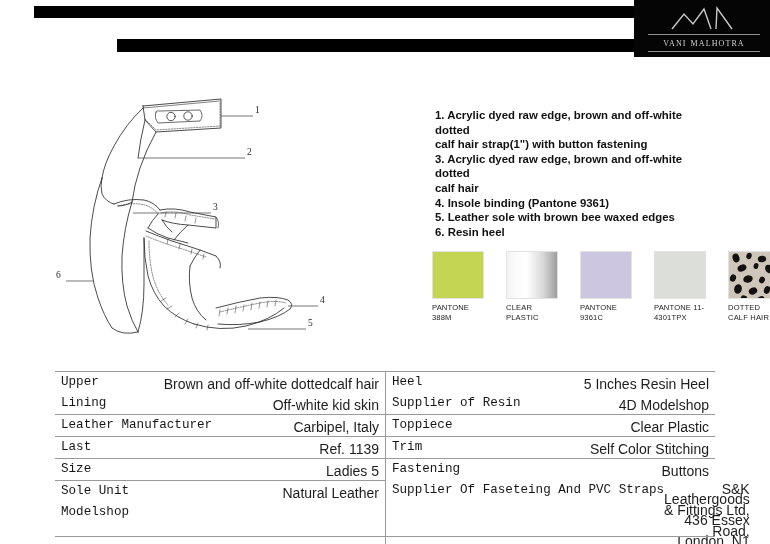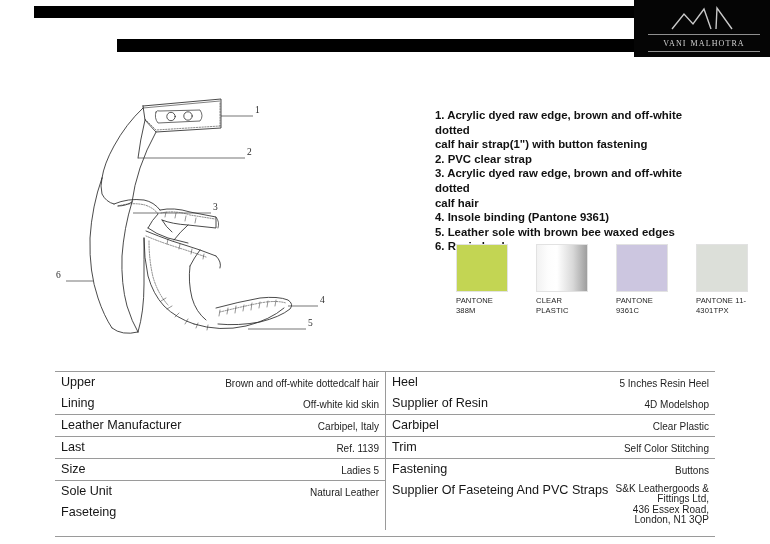--- a/index.html
+++ b/index.html
@@ -84,25 +84,24 @@
     font-size: 11.4px;
     line-height: 14.6px;
     color: #111;
     font-weight: 600;
   }
   #spec-list .spec-line { margin: 0; }
 
   
   #swatches {
     position: absolute;
-    left: 432px; top: 244px;
+    left: 432px; top: 251px;
     width: 290px;
     display: flex;
-    gap: 28px;
-    margin-left: 24px;
+    gap: 22px;
   }
   .swatch { width: 52px; }
   .swatch-chip {
     width: 52px; height: 48px;
     border: 1px solid #e2e2e2;
     box-sizing: border-box;
   }
   .swatch-label {
     margin-top: 4px;
     font-size: 7.6px;
@@ -132,23 +131,24 @@
     padding: 2px 6px 2px 6px;
     min-height: 21px;
     box-sizing: border-box;
   }
   .t-row.rule { border-top: 1px solid #9a9a9a; }
   .t-label {
     font-size: 12.6px;
     line-height: 17px;
     color: #161616;
     white-space: nowrap;
+    font-family: Liberation Mono, monospace;
   }
   .t-value {
-    font-size: 10px;
+    font-size: 14px;
     line-height: 10.4px;
     color: #1d1d1d;
     text-align: right;
     padding-top: 5px;
     white-space: pre-line;
   }
   .t-row.tall { min-height: 28px; }
   .t-row.tall .t-value { padding-top: 2px; }
   #table-bottom-rule {
     position: absolute;
@@ -269,21 +269,20 @@
     <text x="272" y="217">4</text>
     <text x="260" y="240">5</text>
     <text x="8" y="192">6</text>
   </g>
 </svg>
 </div>
 
 <div id="spec-list">
   <div class="spec-line">1. Acrylic dyed raw edge, brown and off-white dotted</div>
   <div class="spec-line">calf hair strap(1") with button fastening</div>
-  <div class="spec-line">2. PVC clear strap</div>
   <div class="spec-line">3. Acrylic dyed raw edge, brown and off-white dotted</div>
   <div class="spec-line">calf hair</div>
   <div class="spec-line">4. Insole binding (Pantone 9361)</div>
   <div class="spec-line">5. Leather sole with brown bee waxed edges</div>
   <div class="spec-line">6. Resin heel</div>
 </div>
 
 <div id="swatches">
 
   <div class="swatch">
@@ -362,35 +361,35 @@
     </div>
     <div class="t-row rule">
       <span class="t-label">Size</span>
       <span class="t-value">Ladies 5</span>
     </div>
     <div class="t-row rule">
       <span class="t-label">Sole Unit</span>
       <span class="t-value">Natural Leather</span>
     </div>
     <div class="t-row tall">
-      <span class="t-label">Faseteing</span>
+      <span class="t-label">Modelshop</span>
     </div>
   </div>
 
   <div class="table-col right">
     <div class="t-row">
       <span class="t-label">Heel</span>
       <span class="t-value">5 Inches Resin Heel</span>
     </div>
     <div class="t-row">
       <span class="t-label">Supplier of Resin</span>
       <span class="t-value">4D Modelshop</span>
     </div>
     <div class="t-row rule">
-      <span class="t-label">Carbipel</span>
+      <span class="t-label">Toppiece</span>
       <span class="t-value">Clear Plastic</span>
     </div>
     <div class="t-row rule">
       <span class="t-label">Trim</span>
       <span class="t-value">Self Color Stitching</span>
     </div>
     <div class="t-row rule">
       <span class="t-label">Fastening</span>
       <span class="t-value">Buttons</span>
     </div>

